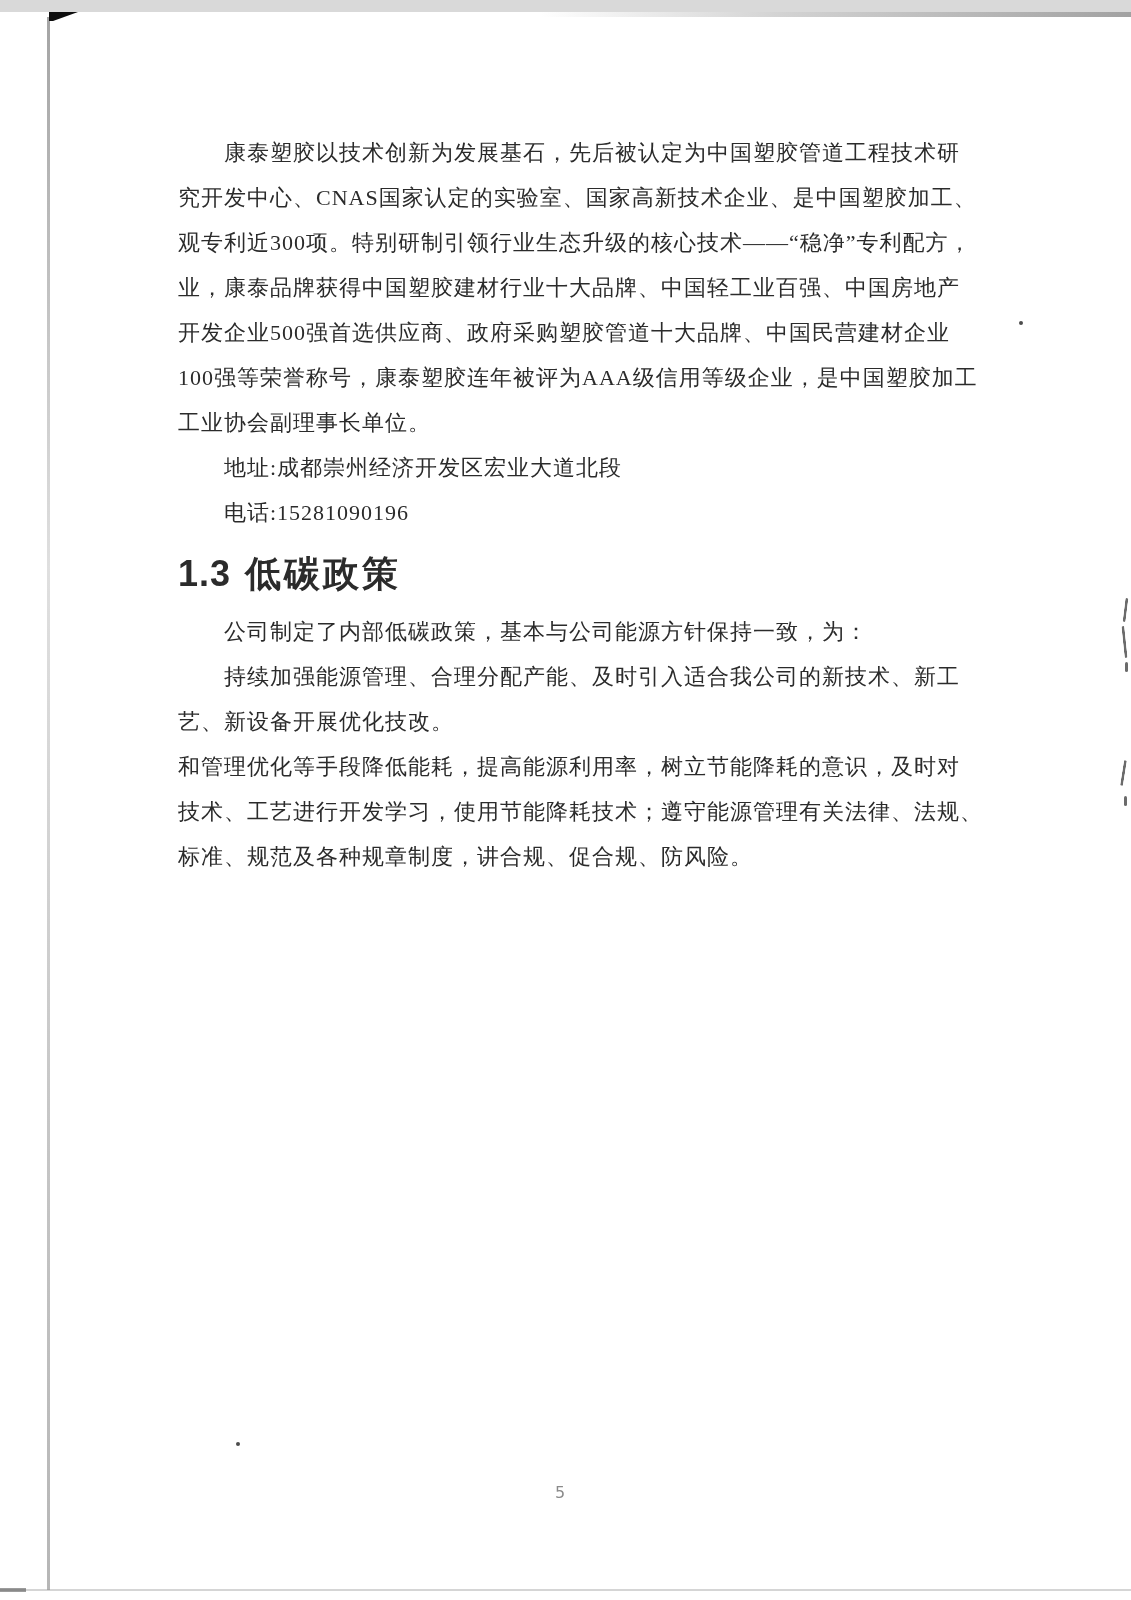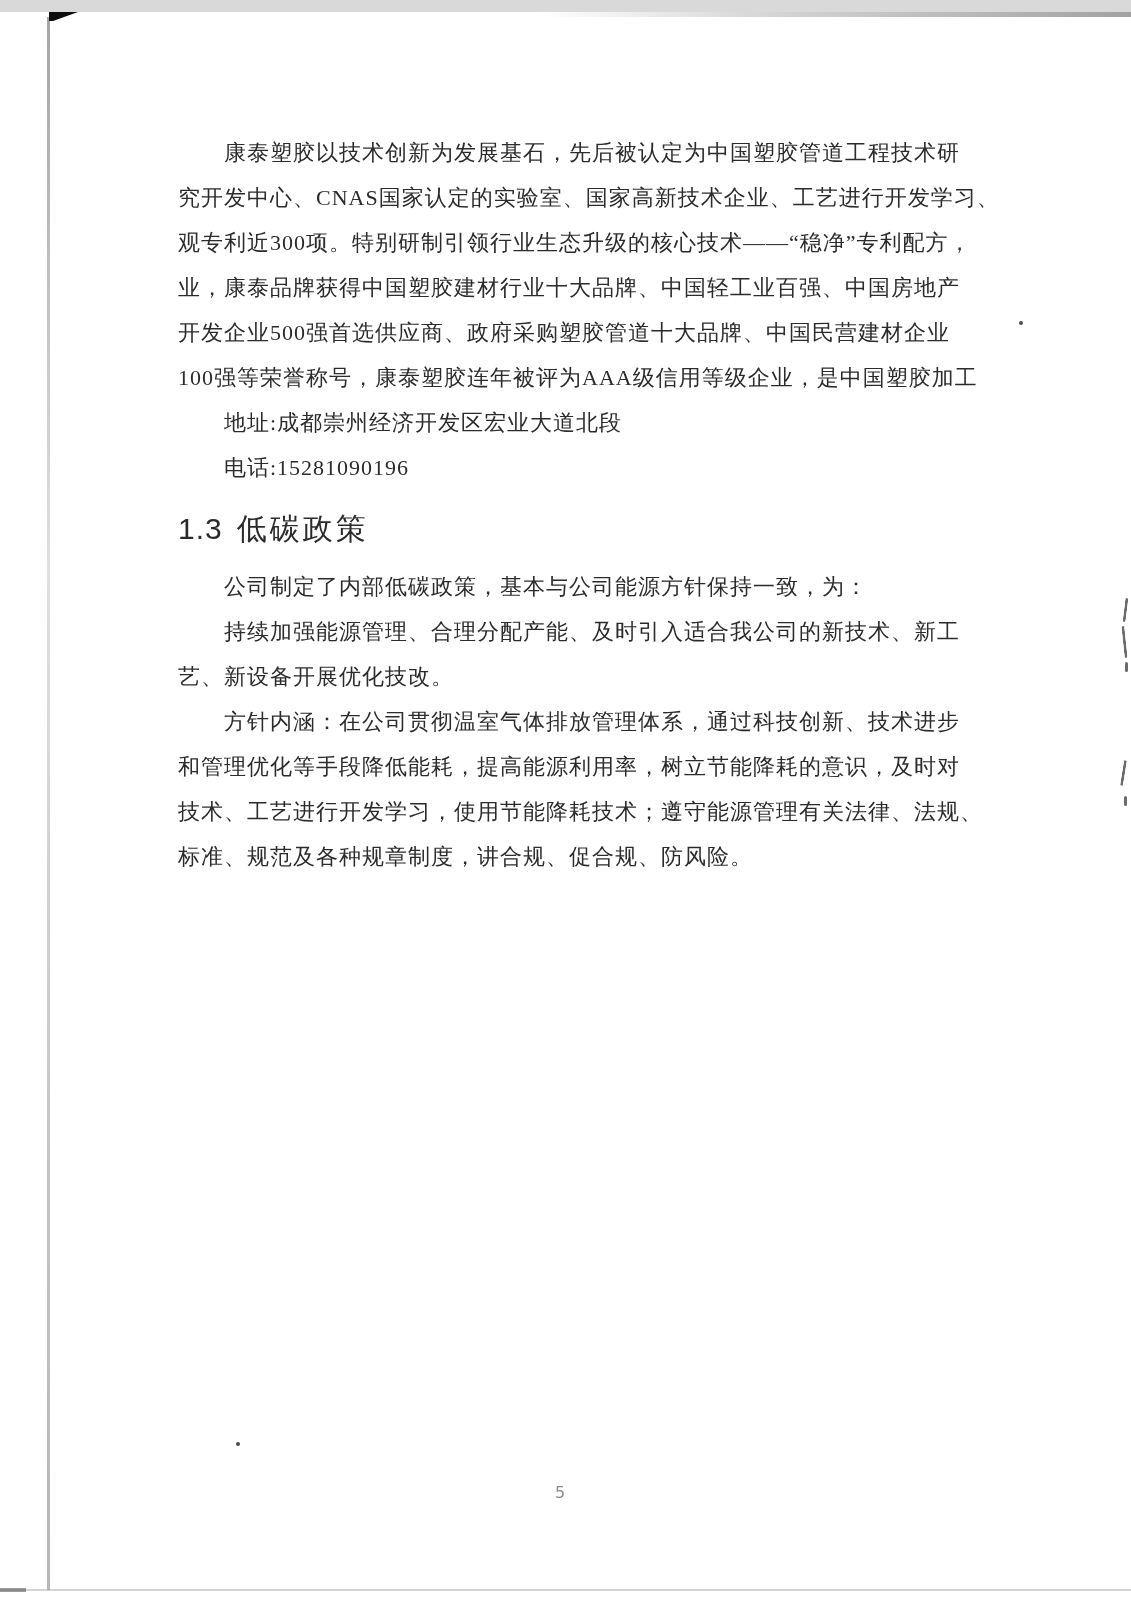--- a/index.html
+++ b/index.html
@@ -17,21 +17,21 @@
     position:absolute;left:178px;top:118px;width:790px;
   }
   .line{
     height:45px;line-height:45px;
     font-size:22px;letter-spacing:1px;
     white-space:nowrap;overflow:visible;
   }
   .indent{text-indent:46px;}
   .heading{
     margin:14px 0 10px 0;height:50px;line-height:50px;
-    font-size:30px;font-weight:normal;letter-spacing:1px;
+    font-size:36px;font-weight:bold;letter-spacing:1px;
     font-family:"Liberation Sans","DejaVu Sans",sans-serif;
   }
   .heading .ht{margin-left:14px;letter-spacing:3px;font-family:"Liberation Serif","DejaVu Serif",serif;}
   .pagenum{
     position:absolute;left:538px;top:1471px;width:44px;
     text-align:center;font-size:16px;color:#8a8a8a;
     font-family:"DejaVu Sans",sans-serif;
   }
   
   .artifact{position:absolute;}
@@ -79,43 +79,43 @@
   <div class="artifact edge-mark" style="left:1125px;top:650px;height:10px;"></div>
   <div class="artifact edge-mark" style="left:1122px;top:748px;height:26px;transform:rotate(9deg);"></div>
   <div class="artifact edge-mark" style="left:1124px;top:784px;height:10px;"></div>
   <div class="artifact speck" style="left:1019px;top:309px;width:4px;height:4px;"></div>
   <div class="artifact speck" style="left:236px;top:1430px;width:4px;height:4px;"></div>
 
   <div class="content">
 
     <div>
       <div class="line indent">康泰塑胶以技术创新为发展基石，先后被认定为中国塑胶管道工程技术研</div>
-      <div class="line">究开发中心、CNAS国家认定的实验室、国家高新技术企业、工艺进行开发学习、</div>
+      <div class="line">究开发中心、CNAS国家认定的实验室、国家高新技术企业、是中国塑胶加工、</div>
       <div class="line">观专利近300项。特别研制引领行业生态升级的核心技术——“稳净”专利配方，</div>
       <div class="line">业，康泰品牌获得中国塑胶建材行业十大品牌、中国轻工业百强、中国房地产</div>
       <div class="line">开发企业500强首选供应商、政府采购塑胶管道十大品牌、中国民营建材企业</div>
       <div class="line">100强等荣誉称号，康泰塑胶连年被评为AAA级信用等级企业，是中国塑胶加工</div>
+      <div class="line">工业协会副理事长单位。</div>
     </div>
 
     <div class="line indent">地址:成都崇州经济开发区宏业大道北段</div>
     <div class="line indent">电话:15281090196</div>
 
     <h2 class="heading"><span>1.3</span><span class="ht">低碳政策</span></h2>
 
     <div>
       <div class="line indent">公司制定了内部低碳政策，基本与公司能源方针保持一致，为：</div>
     </div>
 
     <div>
       <div class="line indent">持续加强能源管理、合理分配产能、及时引入适合我公司的新技术、新工</div>
       <div class="line">艺、新设备开展优化技改。</div>
     </div>
 
     <div>
-      <div class="line indent">方针内涵：在公司贯彻温室气体排放管理体系，通过科技创新、技术进步</div>
       <div class="line">和管理优化等手段降低能耗，提高能源利用率，树立节能降耗的意识，及时对</div>
       <div class="line">技术、工艺进行开发学习，使用节能降耗技术；遵守能源管理有关法律、法规、</div>
       <div class="line">标准、规范及各种规章制度，讲合规、促合规、防风险。</div>
     </div>
 
   </div>
 
   <div class="pagenum">5</div>
 
 </div>

